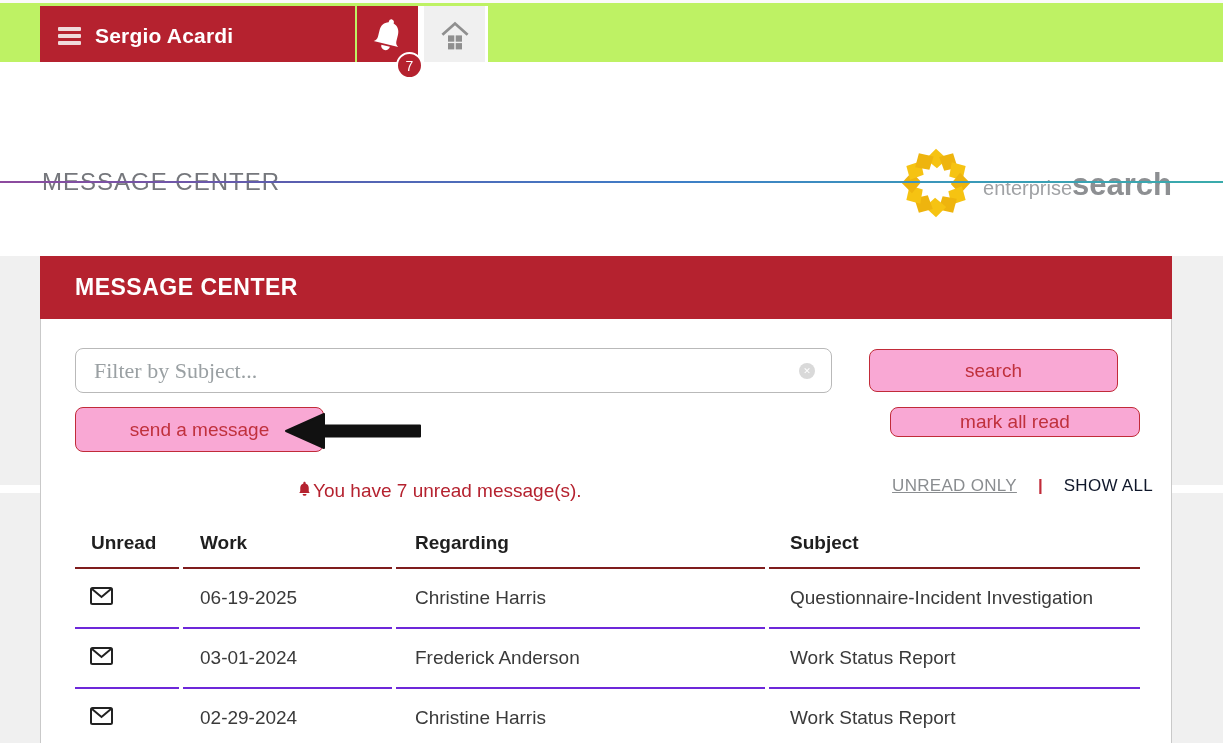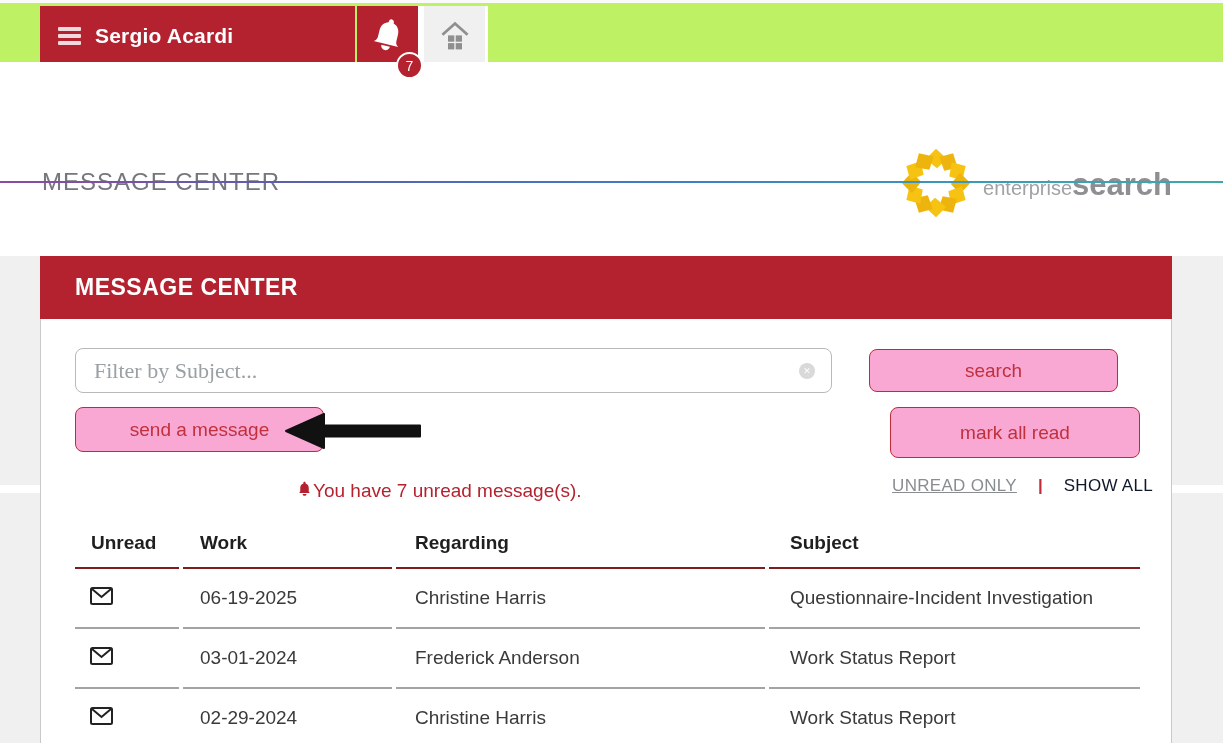--- a/index.html
+++ b/index.html
@@ -56,35 +56,35 @@
     border:1px solid #b9b9b9; border-radius:8px; font-size:22px; color:#555;
     padding:0 40px 0 18px; outline:none; font-family:Liberation Serif, serif; }
   .filter-input::placeholder { color:#9aa0a3; }
   .clear-icon { position:absolute; left:758px; top:44px; width:16px; height:16px;
     border-radius:50%; background:#d9d9d9; color:#fff; font-size:9px;
     display:flex; align-items:center; justify-content:center; cursor:pointer; }
   .outline-btn { position:absolute; background:#f9a8d4; border:1px solid #c12b39; border-radius:8px;
     color:#c0313d; font-size:19px; font-family:inherit; cursor:pointer; }
   .search-btn { left:828px; top:30px; width:249px; height:43px; }
   .send-btn   { left:34px;  top:88px; width:249px; height:45px; }
-  .mark-btn   { left:849px; top:88px; width:250px; height:51px; }
+  .mark-btn   { left:849px; top:88px; width:250px; height:30px; }
   .pointer-arrow { position:absolute; left:244px; top:94px; }
   .notice { position:absolute; left:255px; top:160px; display:flex; align-items:center; }
   .notice-text { color:#b5222f; font-size:19px; }
   .view-links { position:absolute; right:18px; top:157px; display:flex; align-items:center; gap:21px; font-size:17px; }
   .link-unread { color:#8a8d90; text-decoration:underline; cursor:pointer; letter-spacing:0.3px; }
   .link-sep { color:#c12b39; font-weight:bold; }
   .link-showall { color:#0f172a; cursor:pointer; letter-spacing:0.3px; }
   
   .msg-table { position:absolute; left:34px; top:199px; width:1065px;
     display:grid; grid-template-columns:104px 209px 369px 1fr; column-gap:4px; }
   .th { font-weight:bold; font-size:19px; color:#1f1f1f; padding:14px 0 13px 16px;
     border-bottom:2px solid #7f1d1d; }
   .td { font-size:19px; color:#3a3a3a; height:60px; display:flex; align-items:center;
-    border-bottom:2px solid #a3a3a3; cursor:pointer; }
+    border-bottom:2px solid #6d28d9; cursor:pointer; }
   .td.c-unread { padding-left:15px; }
   .td.c-date { padding-left:17px; }
   .td.c-reg  { padding-left:19px; }
   .td.c-sub  { padding-left:21px; }
   .th.c-date { padding-left:17px; }
   .th.c-reg  { padding-left:19px; }
   .th.c-sub  { padding-left:21px; }
 </style>
 </head>
 <body>

